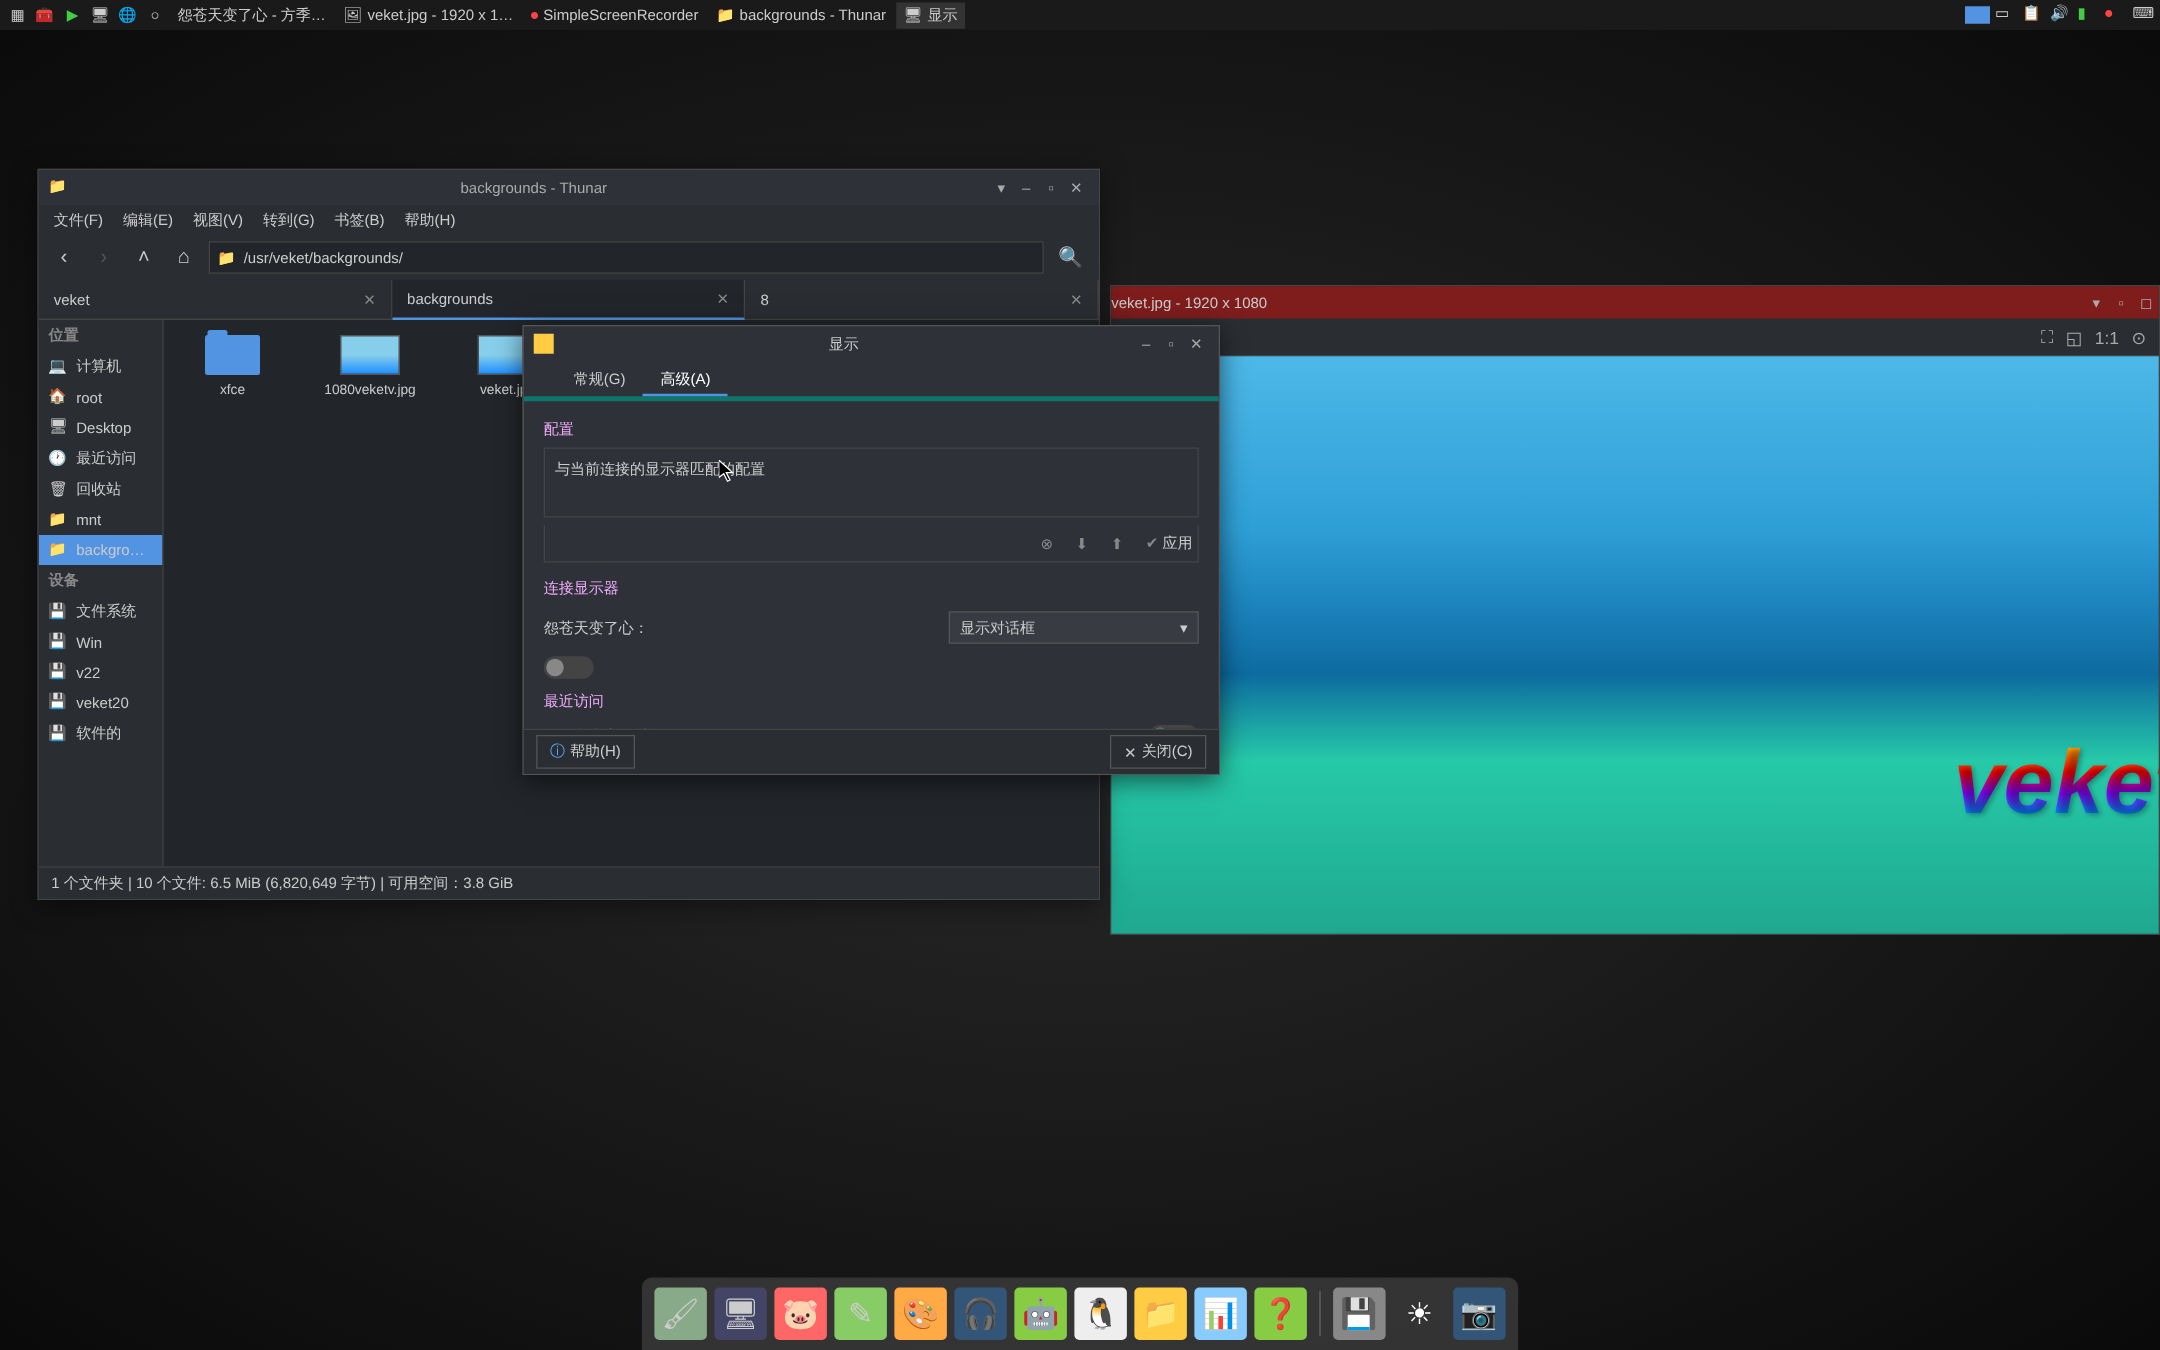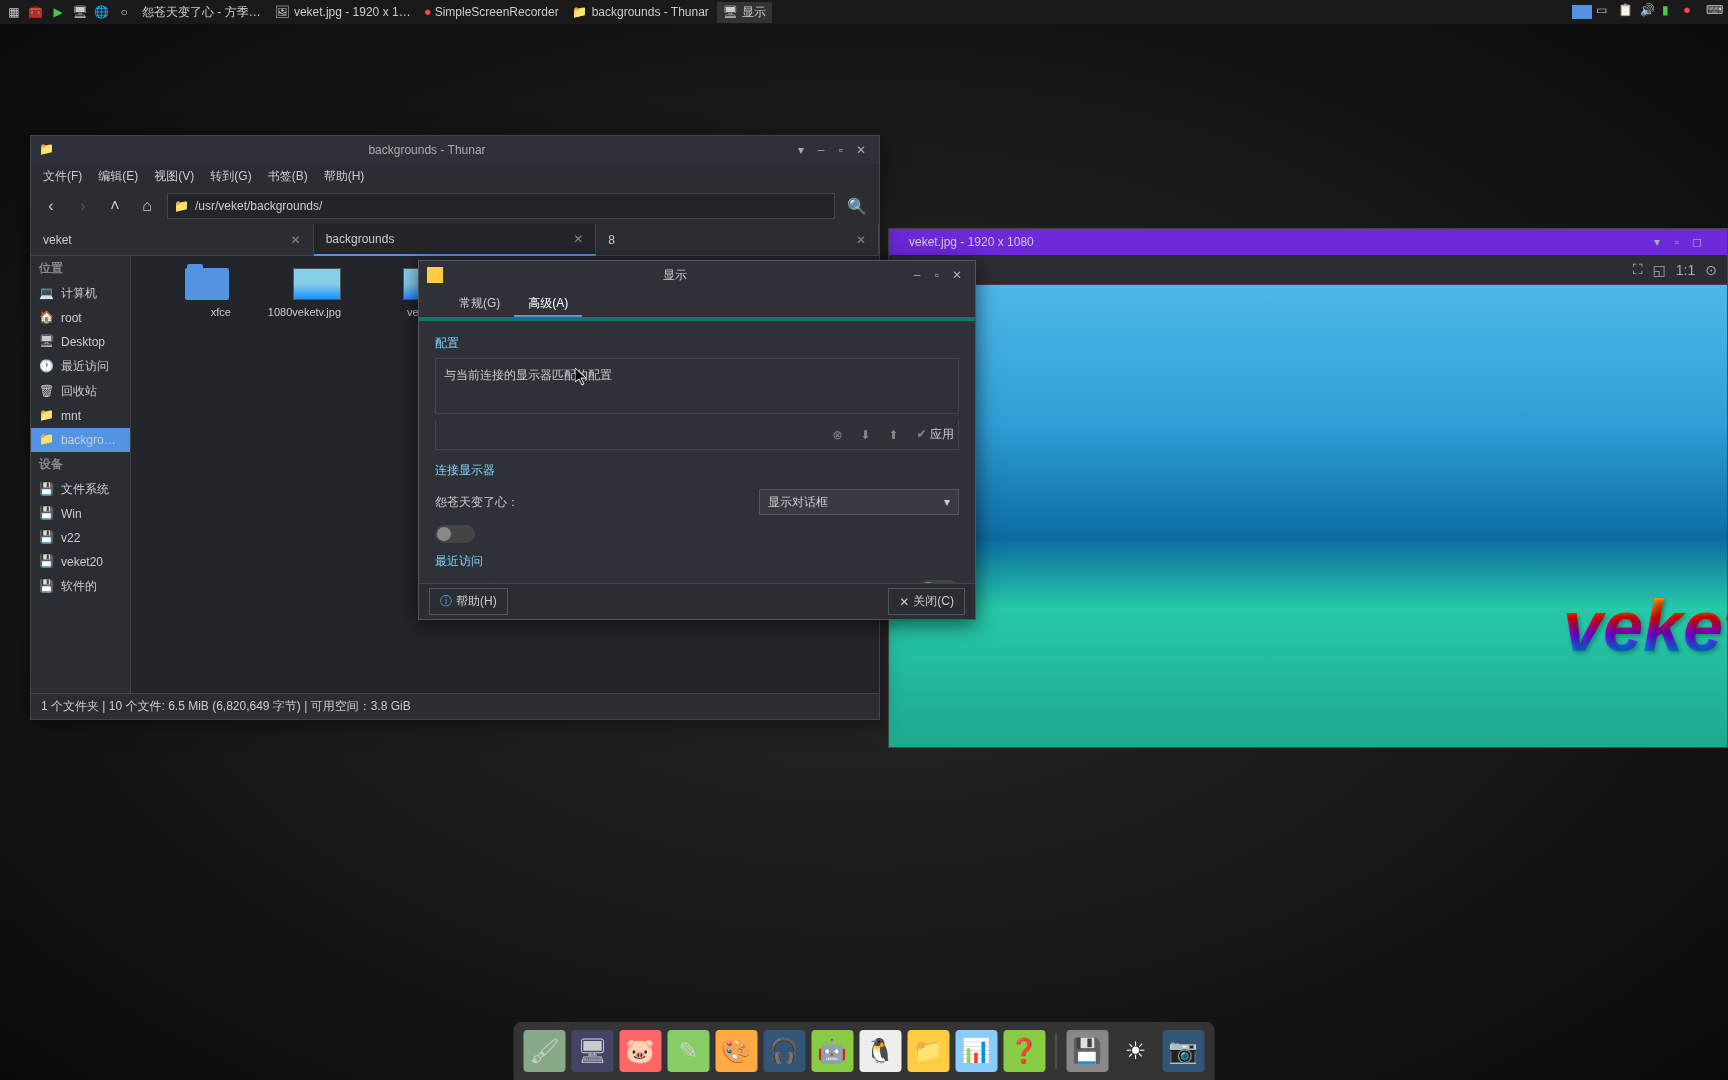--- a/index.html
+++ b/index.html
@@ -33,54 +33,54 @@
 .tab-close{margin-left:auto;cursor:pointer;color:#888}
 
 .thunar-body{display:flex;height:calc(100% - 28px - 24px - 36px - 32px - 26px)}
 .sidebar{width:100px;background:#2a2e33;border-right:1px solid #444;overflow-y:auto}
 .side-header{padding:4px 8px;color:#888;font-weight:bold}
 .side-item{display:flex;align-items:center;gap:6px;padding:4px 8px;cursor:pointer}
 .side-item.active{background:#5294e2;color:#fff}
 .side-icn{width:16px;height:16px;display:inline-block}
 
 .file-area{flex:1;padding:10px;display:flex;flex-wrap:wrap;align-content:flex-start;gap:20px;background:#22262a}
-.file-item{width:90px;display:flex;flex-direction:column;align-items:flex-end;gap:4px;cursor:pointer}
+.file-item{width:90px;display:flex;flex-direction:column;align-items:center;gap:4px;cursor:pointer}
 .file-icon{width:48px;height:36px;display:flex;align-items:center;justify-content:center}
 .file-label{text-align:center;font-size:11px;word-break:break-all}
 .folder-icon{width:44px;height:32px;background:#5294e2;border-radius:2px;position:relative}
 .folder-icon::before{content:'';position:absolute;top:-4px;left:2px;width:16px;height:6px;background:#5294e2;border-radius:2px 2px 0 0}
 .img-thumb{width:48px;height:32px;background:linear-gradient(to bottom,#87ceeb 50%,#1e90ff 100%);border:1px solid #555}
 
 .statusbar{height:26px;display:flex;align-items:center;padding:0 10px;background:#2a2e33;border-top:1px solid #444;font-size:11px;color:#aaa}
 
 
 .display-dlg{position:absolute;left:418px;top:260px;width:558px;height:360px;background:#2e3238;border:1px solid #555;box-shadow:0 4px 20px rgba(0,0,0,0.6);z-index:10}
 .dlg-titlebar{height:28px;display:flex;align-items:center;padding:0 8px}
 .dlg-title{flex:1;text-align:center}
 .dlg-tabs{height:32px;display:flex;border-bottom:4px solid #0f766e;padding:0 26px}
 .dlg-tab{padding:6px 14px;cursor:pointer}
 .dlg-tab.active{border-bottom:2px solid #5294e2;color:#fff}
 .dlg-body{padding:10px 16px}
-.section-title{color:#7dd3fc;margin:4px 0}
+.section-title{color:#f0abfc;margin:4px 0}
 .config-box{border:1px solid #444;height:56px;padding:8px;margin:6px 0}
 .config-toolbar{display:flex;justify-content:flex-end;gap:10px;align-items:center;padding:4px 0;border:1px solid #444;border-top:none;height:30px}
 .tb-btn{cursor:pointer;color:#888;padding:0 4px}
 .form-row{display:flex;align-items:center;margin:10px 0;gap:10px}
 .form-label{flex:1}
 .combo{width:200px;height:26px;background:#383c42;border:1px solid #555;display:flex;align-items:center;padding:0 8px;cursor:pointer}
 .combo-arrow{margin-left:auto}
 .toggle{width:40px;height:18px;background:#444;border-radius:9px;position:relative;cursor:pointer}
 .toggle::after{content:'';position:absolute;left:2px;top:2px;width:14px;height:14px;background:#888;border-radius:50%}
 .dlg-footer{position:absolute;bottom:0;left:0;right:0;height:36px;display:flex;align-items:center;padding:0 10px;background:#2a2e33;border-top:1px solid #444}
 .dlg-btn{padding:4px 10px;border:1px solid #555;cursor:pointer;display:flex;align-items:center;gap:4px}
 .dlg-btn.right{margin-left:auto}
 
 
 .imgview{position:absolute;right:0;top:228px;width:840px;height:520px;background:#2a2e33;border:1px solid #444}
-.imgview-title{height:26px;display:flex;align-items:center;padding:0 20px;background:#6d28d9}
+.imgview-title{height:26px;display:flex;align-items:center;padding:0 0;background:#7f1d1d}
 .imgview-toolbar{height:30px;display:flex;align-items:center;justify-content:flex-end;gap:10px;padding:0 10px;background:#2a2e33;border-bottom:1px solid #444}
 .iv-btn{cursor:pointer;color:#aaa;font-size:14px}
 .imgview-content{height:calc(100% - 56px);background:linear-gradient(to bottom,#4db8e8 0%,#2e9fd6 30%,#1a7fb8 45%,#0d6ba0 55%,#26c9a8 70%,#1fa890 100%);position:relative;overflow:hidden}
 .veket-logo{position:absolute;right:-20px;bottom:80px;font-size:72px;font-weight:bold;font-style:italic;background:linear-gradient(to bottom,#ff0 0%,#f80 20%,#f00 40%,#80f 60%,#08f 80%,#0f8 100%);-webkit-background-clip:text;background-clip:text;color:transparent;text-shadow:2px 2px 4px rgba(0,0,0,0.3)}
 
 
 .dock{position:absolute;bottom:0;left:50%;transform:translateX(-50%);height:58px;background:rgba(60,60,60,0.8);border-radius:8px 8px 0 0;display:flex;align-items:center;padding:0 10px;gap:6px}
 .dock-item{width:42px;height:42px;cursor:pointer;border-radius:4px;display:flex;align-items:center;justify-content:center;font-size:24px}
 .dock-sep{width:1px;height:36px;background:#666;margin:0 4px}
 

